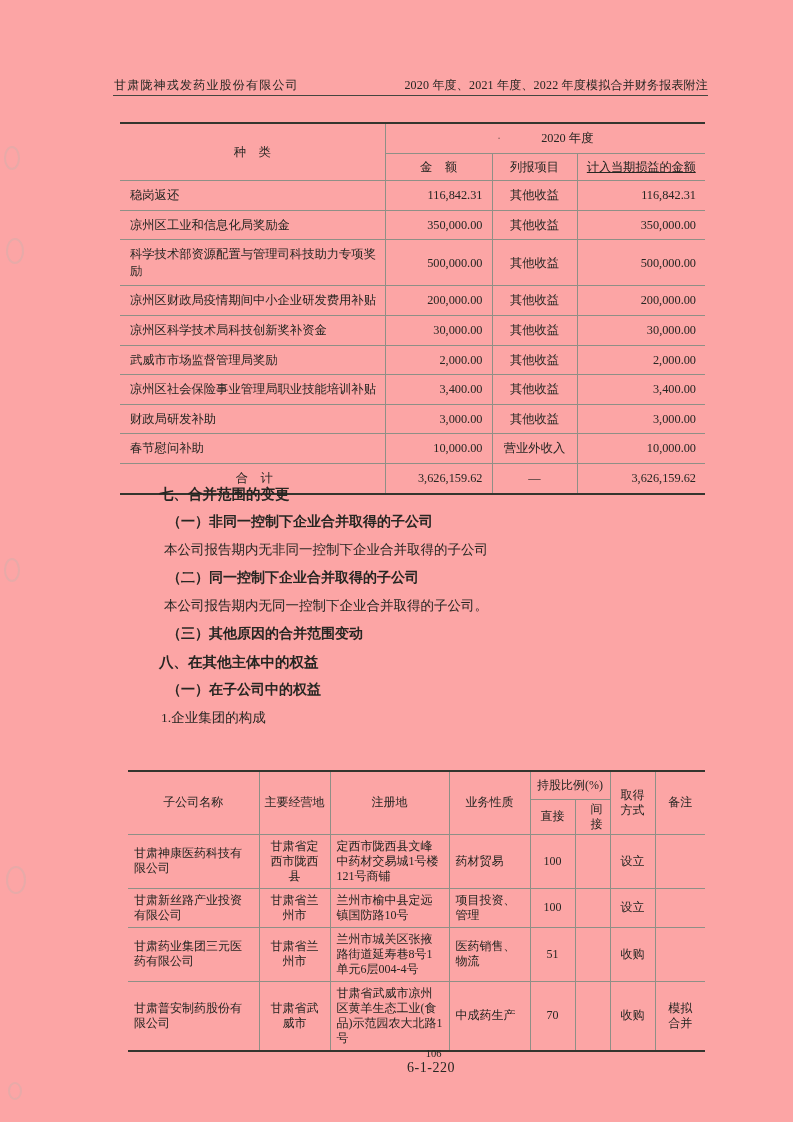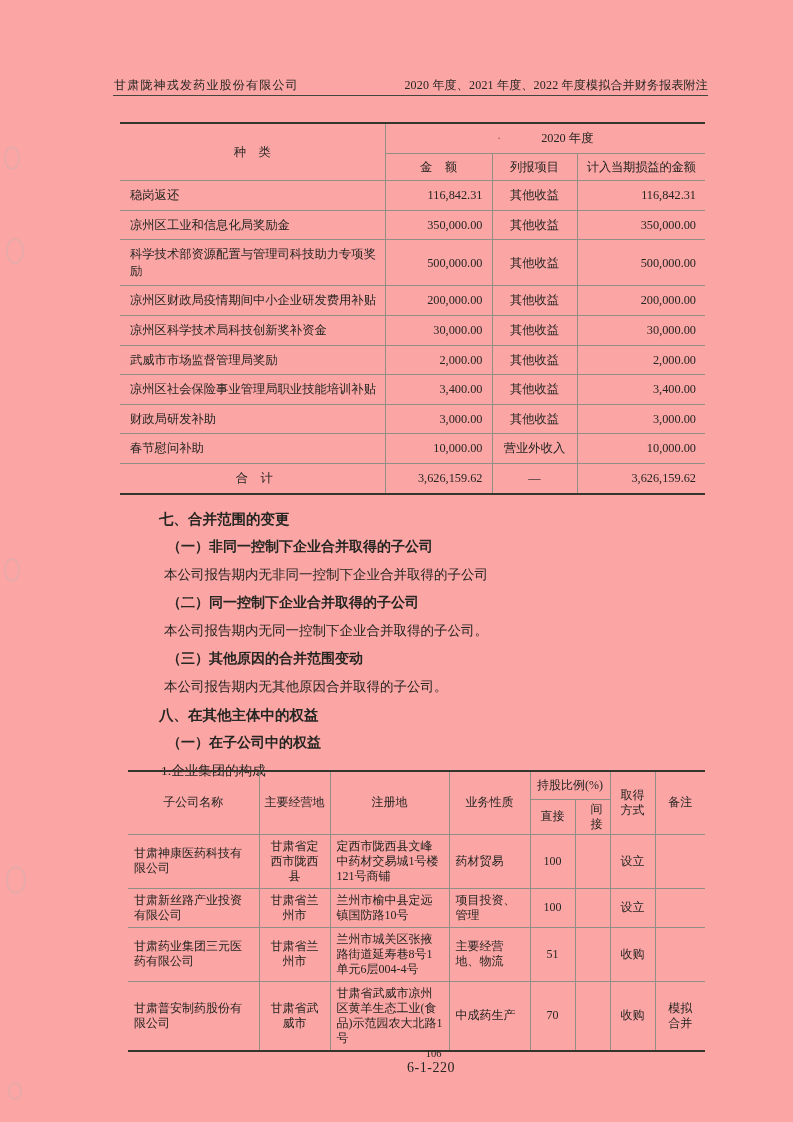--- a/index.html
+++ b/index.html
@@ -41,28 +41,28 @@
   
   .t1 {
     position: absolute; top: 122px; left: 120px; width: 585px;
     font-size: 12.3px; line-height: 1.35;
     border-top: 2.2px solid #35352e;
     border-bottom: 2.2px solid #35352e;
   }
   .t1 th { text-align: center; padding: 5px 4px; }
   .t1 .h-year { height: 30px; margin-left: 37px; }
   .t1 .year-dot { opacity: .55; margin-right: 40px; }
-  .t1 .h-profit { white-space: nowrap; letter-spacing: -0.2px; }
+  .t1 .h-profit { white-space: nowrap; letter-spacing: -0.2px; text-decoration: underline; }
   .t1 td { padding: 6px 6px; }
   .t1 .cell-category { text-align: left; padding-left: 10px; }
   .t1 .cell-amount, .t1 .cell-profit { text-align: right; padding-right: 9px; }
   .t1 .cell-item { text-align: center; }
   .t1 .total-row .cell-category { text-align: center; }
   
-  .sections { position: absolute; top: 510px; left: 114px; width: 592px; }
+  .sections { position: absolute; top: 485px; left: 114px; width: 592px; }
   .sections p { margin: 0 0 10px 0; line-height: 18px; }
   .sec-h1  { font-weight: bold; font-size: 14.5px; padding-left: 45px; }
   .sec-h2  { font-weight: bold; font-size: 14px;   padding-left: 53px; }
   .sec-body{ font-size: 13.5px; padding-left: 50px; }
   .sec-sub { font-size: 13.5px; padding-left: 47px; }
   
   .t2 {
     position: absolute; top: 770px; left: 128px; width: 577px;
     font-size: 12px; line-height: 15px;
     border-top: 2.2px solid #35352e;
@@ -183,21 +183,20 @@
   </tbody>
     </table>
 
   <div class="sections">
     <p class="sec-h1">七、合并范围的变更</p>
     <p class="sec-h2">（一）非同一控制下企业合并取得的子公司</p>
     <p class="sec-body">本公司报告期内无非同一控制下企业合并取得的子公司</p>
     <p class="sec-h2">（二）同一控制下企业合并取得的子公司</p>
     <p class="sec-body">本公司报告期内无同一控制下企业合并取得的子公司。</p>
     <p class="sec-h2">（三）其他原因的合并范围变动</p>
-    <p class="sec-body">本公司报告期内无其他原因合并取得的子公司。</p>
     <p class="sec-h1">八、在其他主体中的权益</p>
     <p class="sec-h2">（一）在子公司中的权益</p>
     <p class="sec-sub">1.企业集团的构成</p>
   </div>
 
   <table class="t2">
     <colgroup>
         <col style="width:131px">
         <col style="width:71px">
         <col style="width:119px">
@@ -238,21 +237,21 @@
       <td class="c-biz">项目投资、管理</td>
       <td class="c-direct">100</td>
       <td class="c-indirect"></td>
       <td class="c-acquire">设立</td>
       <td class="c-remark"></td>
     </tr>
     <tr>
       <td class="c-name">甘肃药业集团三元医药有限公司</td>
       <td class="c-place">甘肃省兰州市</td>
       <td class="c-reg">兰州市城关区张掖路街道延寿巷8号1单元6层004-4号</td>
-      <td class="c-biz">主要经营地、物流</td>
+      <td class="c-biz">医药销售、物流</td>
       <td class="c-direct">51</td>
       <td class="c-indirect"></td>
       <td class="c-acquire">收购</td>
       <td class="c-remark"></td>
     </tr>
     <tr>
       <td class="c-name">甘肃普安制药股份有限公司</td>
       <td class="c-place">甘肃省武威市</td>
       <td class="c-reg">甘肃省武威市凉州区黄羊生态工业(食品)示范园农大北路1号</td>
       <td class="c-biz">中成药生产</td>

